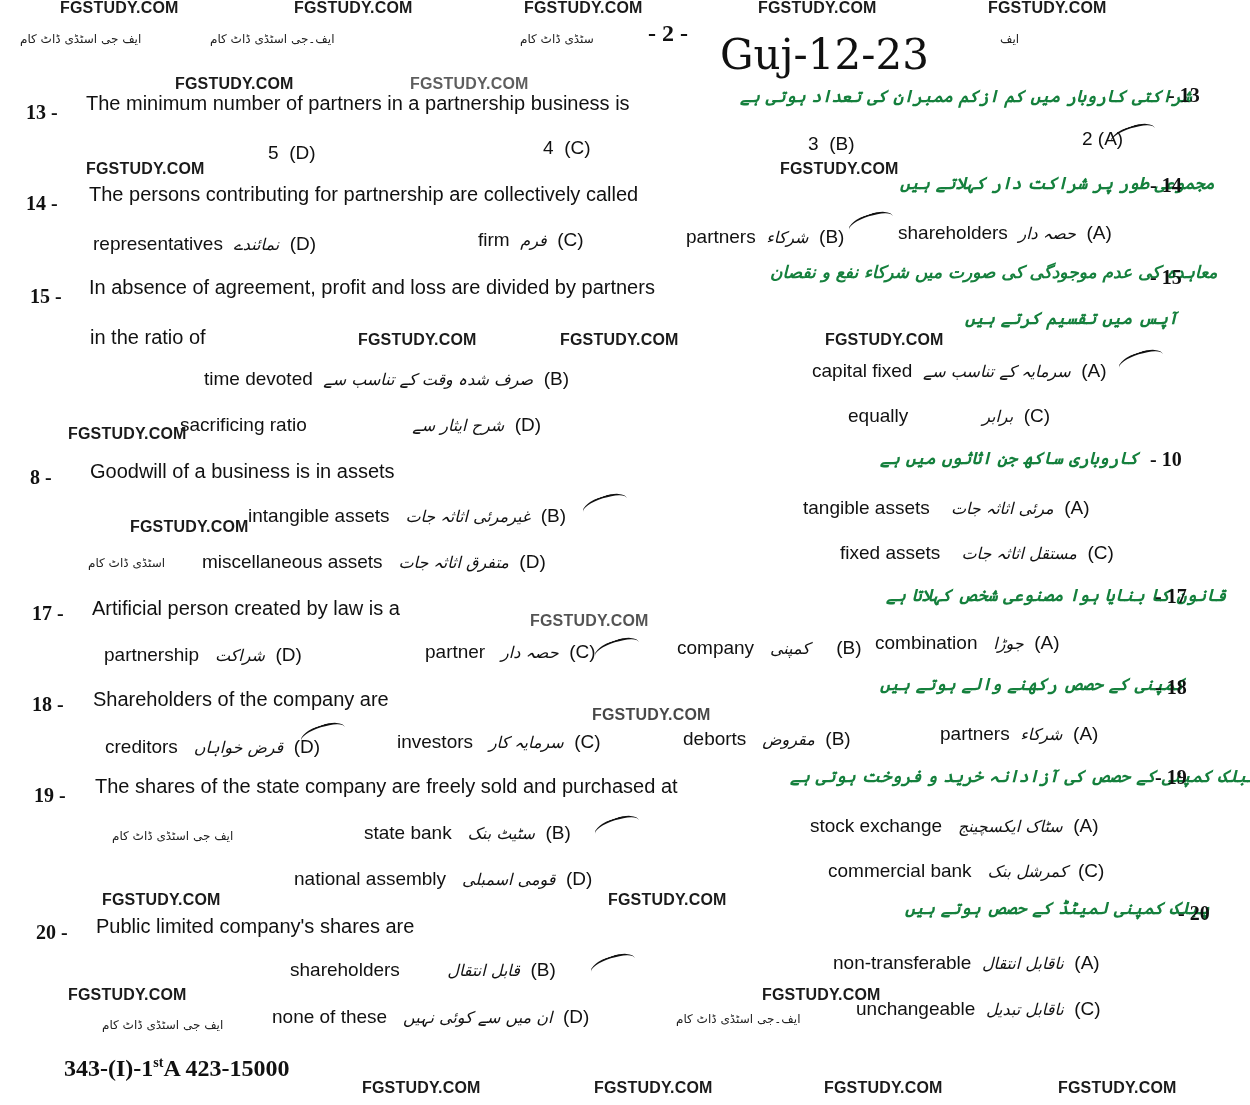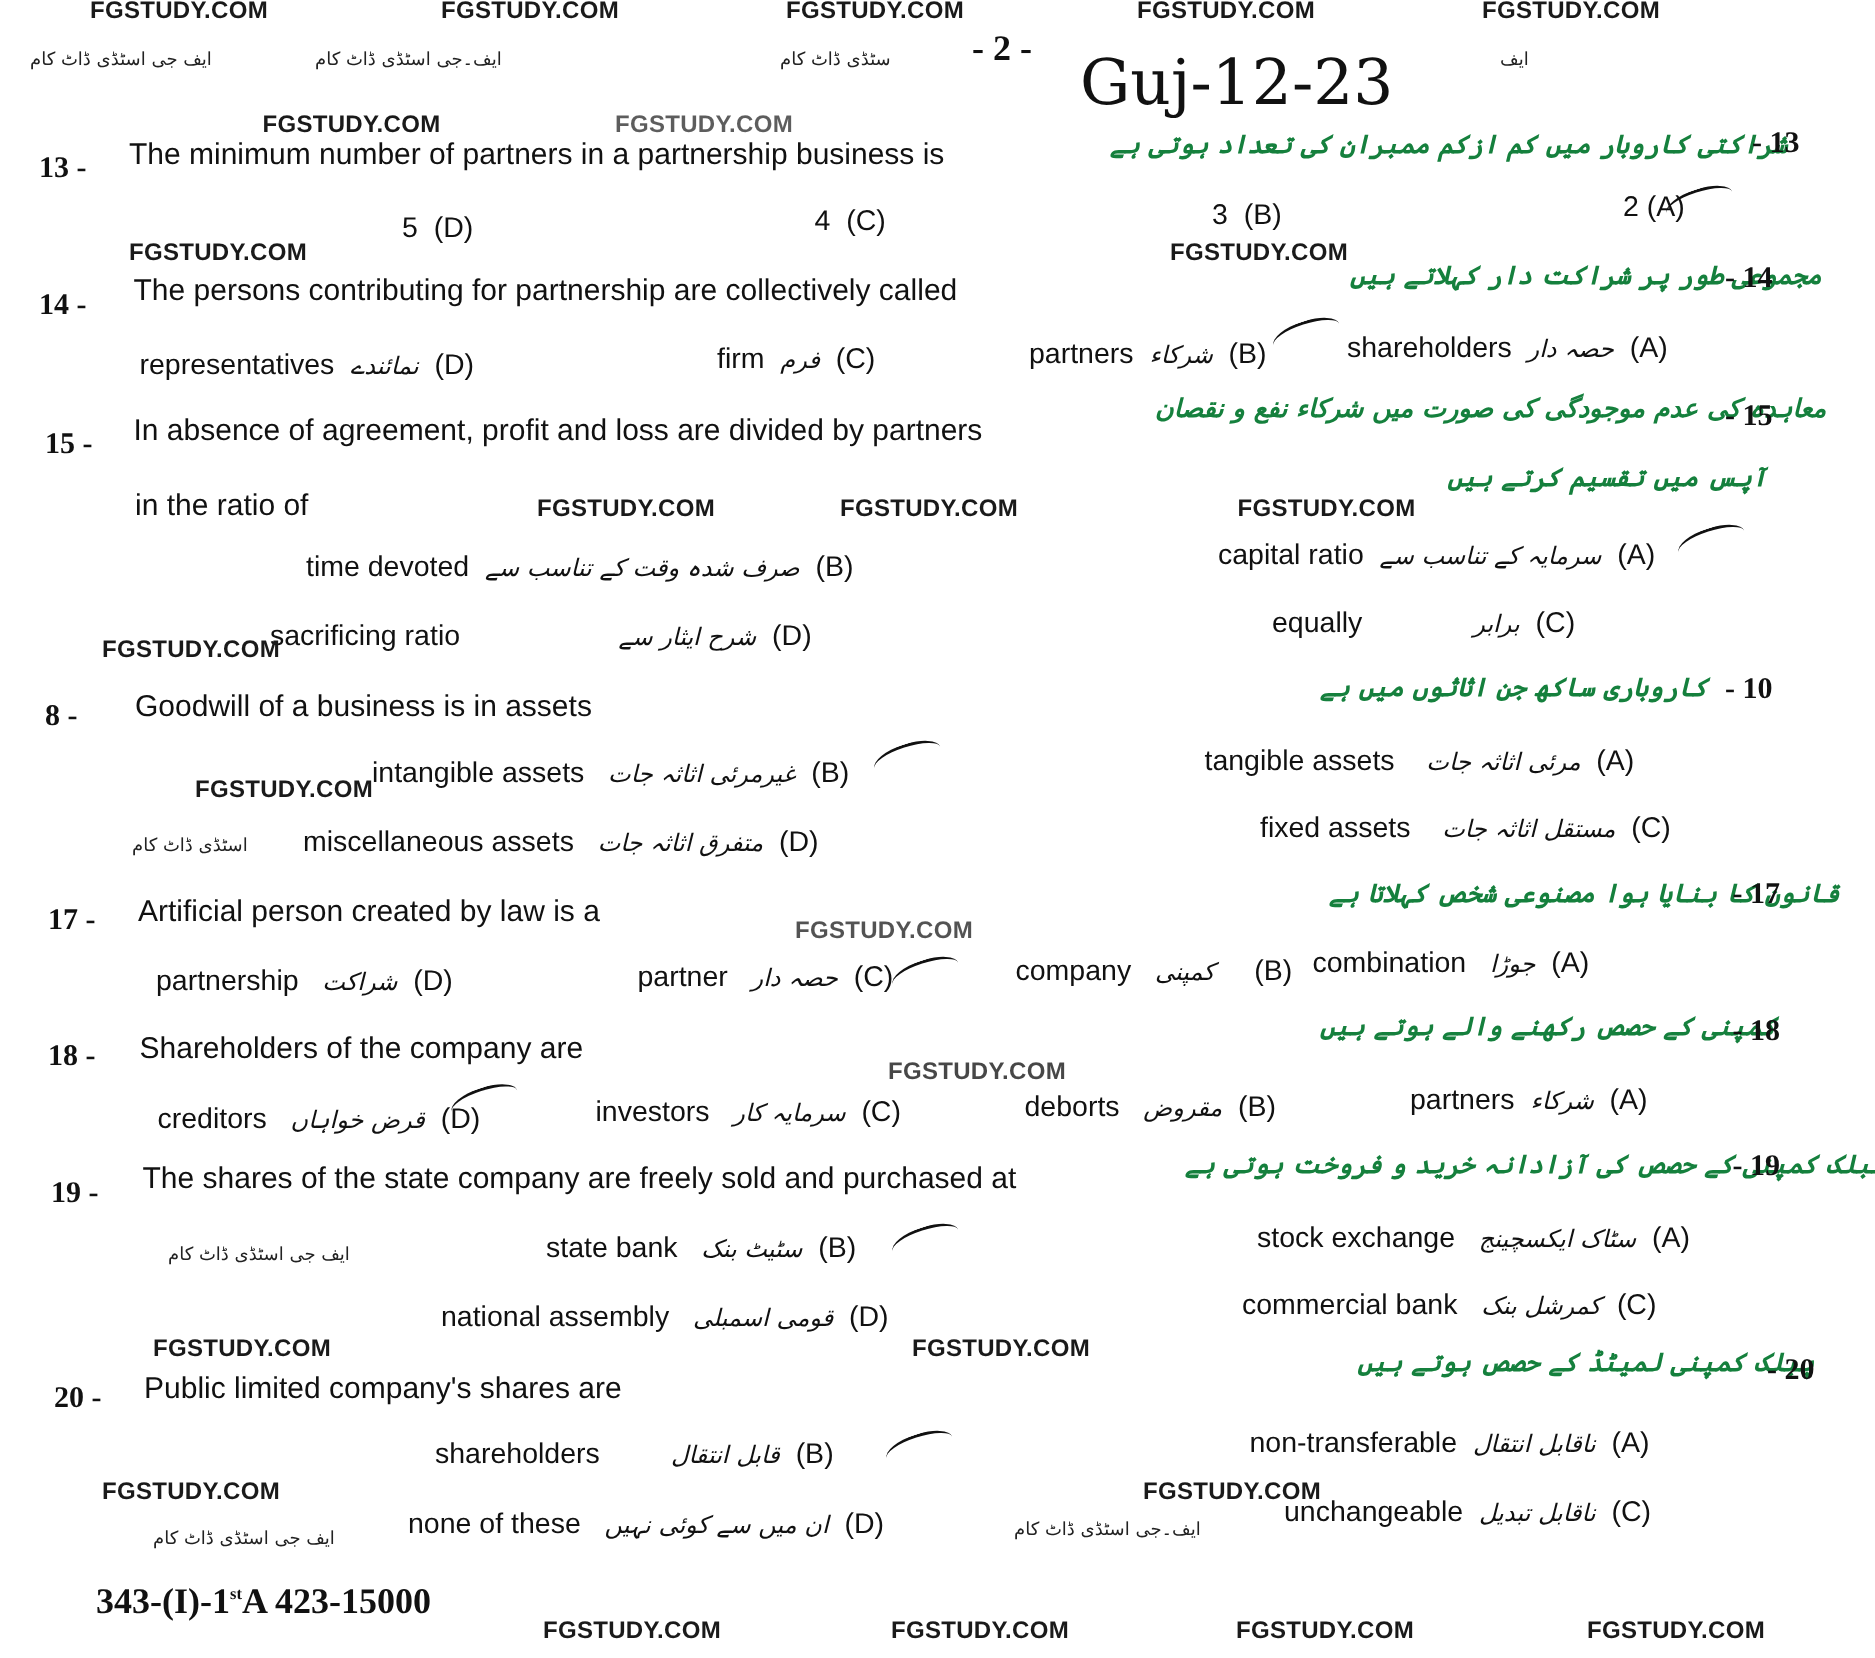--- a/index.html
+++ b/index.html
@@ -9,21 +9,21 @@
   .wm{font-family:"Liberation Sans",sans-serif;font-weight:bold;font-size:16px;color:#1a1a1a;letter-spacing:0.2px;text-align:right;}
   .wm-ur{font-family:"DejaVu Sans",sans-serif;font-size:12px;color:#222;direction:rtl;}
   .en{font-family:"Liberation Sans",sans-serif;font-size:20px;color:#111;}
   .qn{font-family:"Liberation Serif",serif;font-size:20px;font-weight:bold;color:#111;}
   .ur{font-family:"DejaVu Sans",sans-serif;font-size:16px;direction:rtl;color:#111;font-style:italic;}
   .ur-q{font-family:"DejaVu Sans",sans-serif;font-size:17px;direction:rtl;color:#15803d;font-style:italic;font-weight:bold;}
   .opt{font-family:"Liberation Sans",sans-serif;font-size:19px;color:#111;}
   .hand{font-family:"DejaVu Serif",serif;font-size:42px;color:#111;}
   .pageno{font-family:"Liberation Serif",serif;font-weight:bold;font-size:24px;}
   .footer-code{font-family:"Liberation Serif",serif;font-weight:bold;font-size:24px;}
-  .footer-code sup{font-size:11px;}
+  .footer-code sup{font-size:14px;}
   .tick{position:absolute;width:46px;height:16px;border-top:2px solid #111;border-radius:50% 50% 0 0;transform:rotate(-18deg);}
 </style>
 </head>
 <body>
 
 <div>
   <span class="abs wm" style="left:60px;top:-1px">FGSTUDY.COM</span>
   <span class="abs wm" style="left:294px;top:-1px">FGSTUDY.COM</span>
   <span class="abs wm" style="left:524px;top:-1px">FGSTUDY.COM</span>
   <span class="abs wm" style="left:758px;top:-1px">FGSTUDY.COM</span>
@@ -74,21 +74,21 @@
   <span class="abs en" style="left:89px;top:276px">In absence of agreement, profit and loss are divided by partners</span>
   <span class="abs en" style="left:90px;top:326px">in the ratio of</span>
   <span class="abs ur-q" style="left:770px;top:262px">معاہدہ کی عدم موجودگی کی صورت میں شرکاء نفع و نقصان</span>
   <span class="abs ur-q" style="left:965px;top:308px">آپس میں تقسیم کرتے ہیں</span>
   <span class="abs qn" style="left:1150px;top:266px">- 15</span>
 
   <span class="abs wm" style="left:358px;top:331px">FGSTUDY.COM</span>
   <span class="abs wm" style="left:560px;top:331px">FGSTUDY.COM</span>
   <span class="abs wm" style="left:825px;top:331px">FGSTUDY.COM</span>
 
-  <span class="abs opt" style="left:812px;top:360px"><span>capital ratio</span>&nbsp;&nbsp;<span class="ur">سرمایہ کے تناسب سے</span>&nbsp;&nbsp;<span>(A)</span></span>
+  <span class="abs opt" style="left:812px;top:360px"><span>capital fixed</span>&nbsp;&nbsp;<span class="ur">سرمایہ کے تناسب سے</span>&nbsp;&nbsp;<span>(A)</span></span>
   <span class="tick" style="left:1118px;top:352px"></span>
   <span class="abs opt" style="left:204px;top:368px"><span>time devoted</span>&nbsp;&nbsp;<span class="ur">صرف شدہ وقت کے تناسب سے</span>&nbsp;&nbsp;<span>(B)</span></span>
   <span class="abs opt" style="left:848px;top:405px"><span>equally</span>&nbsp;&nbsp;&nbsp;&nbsp;&nbsp;&nbsp;&nbsp;&nbsp;&nbsp;&nbsp;&nbsp;&nbsp;&nbsp;&nbsp;<span class="ur">برابر</span>&nbsp;&nbsp;<span>(C)</span></span>
   <span class="abs opt" style="left:180px;top:414px"><span>sacrificing ratio</span>&nbsp;&nbsp;&nbsp;&nbsp;&nbsp;&nbsp;&nbsp;&nbsp;&nbsp;&nbsp;&nbsp;&nbsp;&nbsp;&nbsp;&nbsp;&nbsp;&nbsp;&nbsp;&nbsp;&nbsp;<span class="ur">شرح ایثار سے</span>&nbsp;&nbsp;<span>(D)</span></span>
   <span class="abs wm" style="left:68px;top:425px">FGSTUDY.COM</span>
 </div>
 
 <div>
   <span class="abs qn" style="left:30px;top:466px">8 -</span>
   <span class="abs en" style="left:90px;top:460px">Goodwill of a business is in assets</span>
@@ -131,21 +131,21 @@
   <span class="abs opt" style="left:105px;top:736px"><span>creditors</span>&nbsp;&nbsp;&nbsp;<span class="ur">قرض خواہاں</span>&nbsp;&nbsp;<span>(D)</span></span>
   <span class="tick" style="left:300px;top:725px"></span>
 </div>
 
 <div>
   <span class="abs qn" style="left:34px;top:784px">19 -</span>
   <span class="abs en" style="left:95px;top:775px">The shares of the state company are freely sold and purchased at</span>
   <span class="abs ur-q" style="left:790px;top:766px">پبلک کمپنی کے حصص کی آزادانہ خرید و فروخت ہوتی ہے</span>
   <span class="abs qn" style="left:1155px;top:766px">- 19</span>
 
-  <span class="abs opt" style="left:838px;top:815px"><span>stock exchange</span>&nbsp;&nbsp;&nbsp;<span class="ur">سٹاک ایکسچینج</span>&nbsp;&nbsp;<span>(A)</span></span>
+  <span class="abs opt" style="left:810px;top:815px"><span>stock exchange</span>&nbsp;&nbsp;&nbsp;<span class="ur">سٹاک ایکسچینج</span>&nbsp;&nbsp;<span>(A)</span></span>
   <span class="abs wm-ur" style="left:112px;top:829px">ایف جی اسٹڈی ڈاٹ کام</span>
   <span class="abs opt" style="left:364px;top:822px"><span>state bank</span>&nbsp;&nbsp;&nbsp;<span class="ur">سٹیٹ بنک</span>&nbsp;&nbsp;<span>(B)</span></span>
   <span class="tick" style="left:594px;top:818px"></span>
   <span class="abs opt" style="left:828px;top:860px"><span>commercial bank</span>&nbsp;&nbsp;&nbsp;<span class="ur">کمرشل بنک</span>&nbsp;&nbsp;<span>(C)</span></span>
   <span class="abs opt" style="left:294px;top:868px"><span>national assembly</span>&nbsp;&nbsp;&nbsp;<span class="ur">قومی اسمبلی</span>&nbsp;&nbsp;<span>(D)</span></span>
   <span class="abs wm" style="left:102px;top:891px">FGSTUDY.COM</span>
   <span class="abs wm" style="left:608px;top:891px">FGSTUDY.COM</span>
 </div>
 
 <div>

